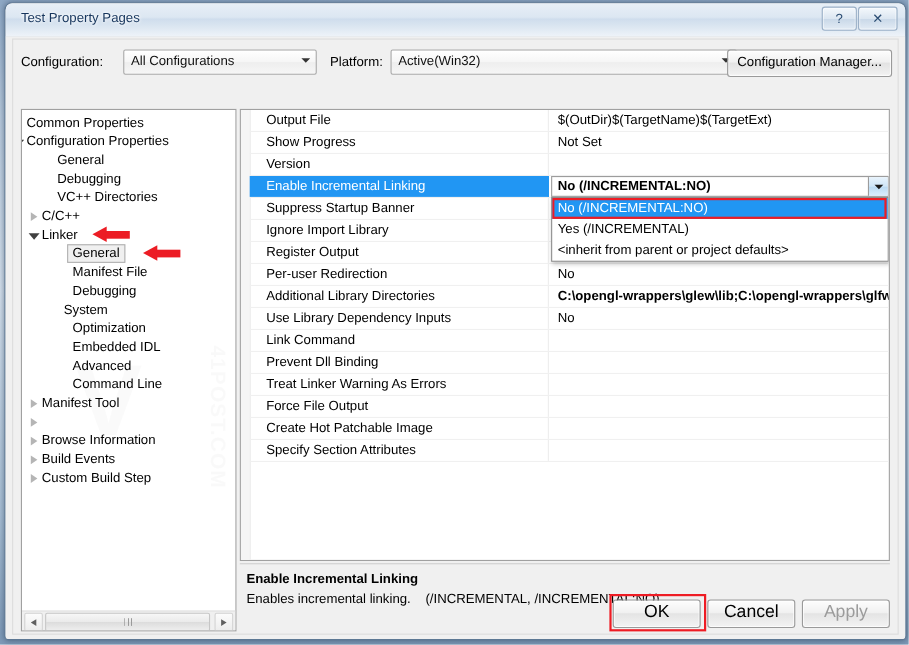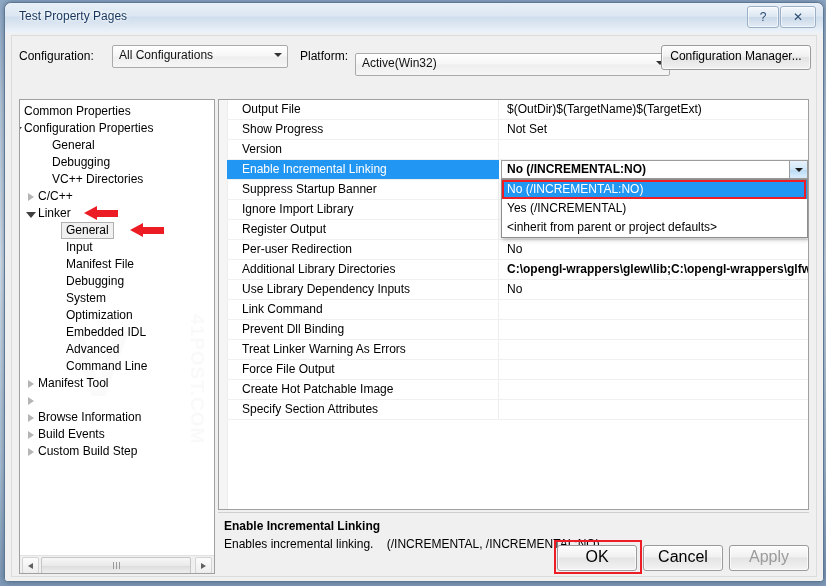--- a/index.html
+++ b/index.html
@@ -72,21 +72,21 @@
     position:absolute; left:6px; top:2px; font-size:12px; color:#111;
     white-space:nowrap; overflow:hidden;
   }
   .combo .carrow {
     position:absolute; right:5px; top:7px;
     width:0;height:0;border-left:4px solid transparent;border-right:4px solid transparent;
     border-top:4px solid #333;
   }
   #cfg-combo { position:absolute; left:93px; top:0; width:174px; }
   #plat-label { position:absolute; left:281px; top:0; }
-  #plat-combo { position:absolute; left:336px; top:0; width:313px;margin-top:8px; }
+  #plat-combo { position:absolute; left:336px; top:0; width:313px; }
   #cfgmgr-btn {
     position:absolute; right:0; top:0; width:148px; height:23px;
     border:1px solid #9a9a9a; border-radius:3px;
     background: linear-gradient(180deg,#fdfdfd 0%, #f0f0f0 45%, #e3e3e3 50%, #f2f2f2 100%);
     font-size:12px; color:#000; text-align:center; line-height:21px;
     box-shadow: inset 0 0 0 1px rgba(255,255,255,.7);
   }
 
   
   .treepanel {
@@ -335,30 +335,27 @@
             </span>
           </div>
           <div class="tnode sel">
             <span class="tl" style="left: 46px;">General</span>
             <span class="redarrow" style="left: 110.2px; top: 1px;">
               <span class="head"></span>
               <span class="shaft"></span>
             </span>
           </div>
           <div class="tnode">
-            <span class="tl" style="left: 46px;">Input</span>
-          </div>
-          <div class="tnode">
             <span class="tl" style="left: 46px;">Manifest File</span>
           </div>
           <div class="tnode">
             <span class="tl" style="left: 46px;">Debugging</span>
           </div>
           <div class="tnode">
-            <span class="tl" style="left: 46px;">System</span>
+            <span class="tl" style="left: 38px;">System</span>
           </div>
           <div class="tnode">
             <span class="tl" style="left: 46px;">Optimization</span>
           </div>
           <div class="tnode">
             <span class="tl" style="left: 46px;">Embedded IDL</span>
           </div>
           <div class="tnode">
             <span class="tl" style="left: 46px;">Advanced</span>
           </div>

